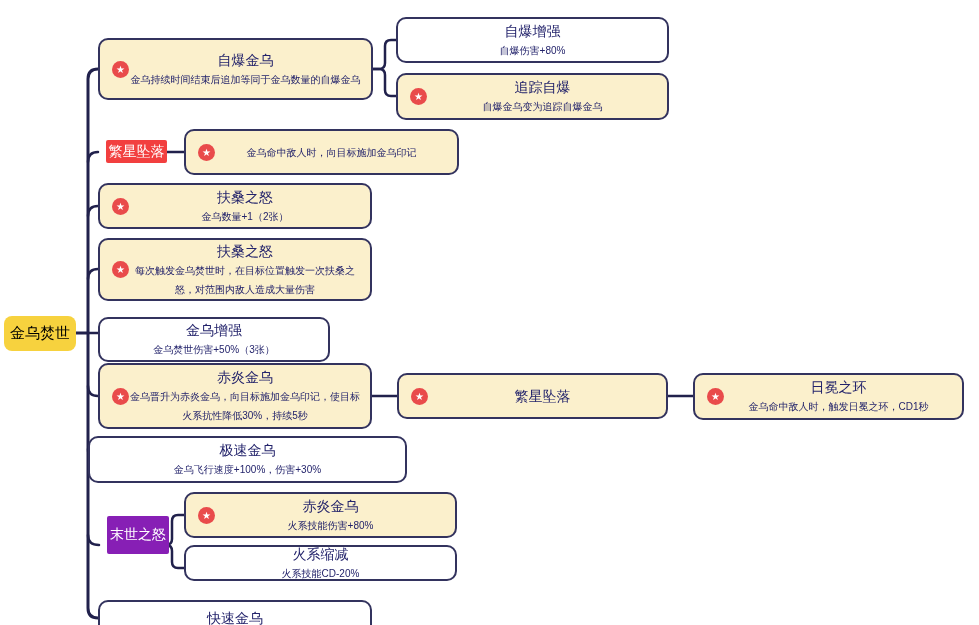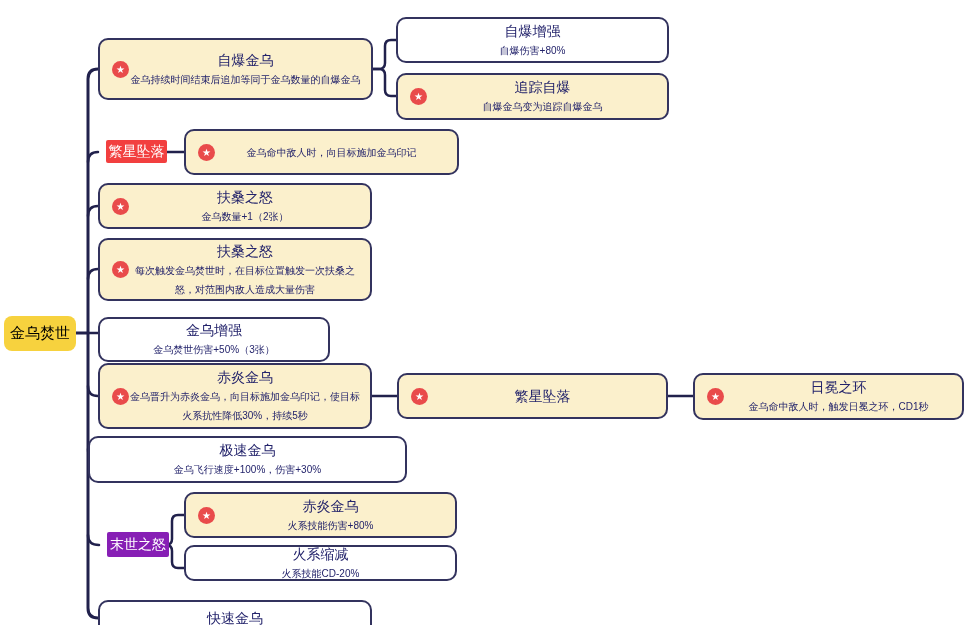--- a/index.html
+++ b/index.html
@@ -169,21 +169,21 @@
     <span class="star">★</span>
     <div class="title">日冕之环</div>
     <div class="desc">金乌命中敌人时，触发日冕之环，CD1秒</div>
   </div>
 
   <div class="node white plain" style="left:88px; top:436px; width:319px; height:47px">
     <div class="title">极速金乌</div>
     <div class="desc">金乌飞行速度+100%，伤害+30%</div>
   </div>
 
-  <div class="badge purple" style="left:99px; top:532px; width:62px; height:25px">
+  <div class="badge purple" style="left:99px; top:516px; width:62px; height:38px">
     <span>末世之怒</span>
   </div>
 
   <div class="node cream starred" style="left:184px; top:492px; width:273px; height:46px">
     <span class="star">★</span>
     <div class="title">赤炎金乌</div>
     <div class="desc">火系技能伤害+80%</div>
   </div>
 
   <div class="node white plain" style="left:184px; top:545px; width:273px; height:36px">

